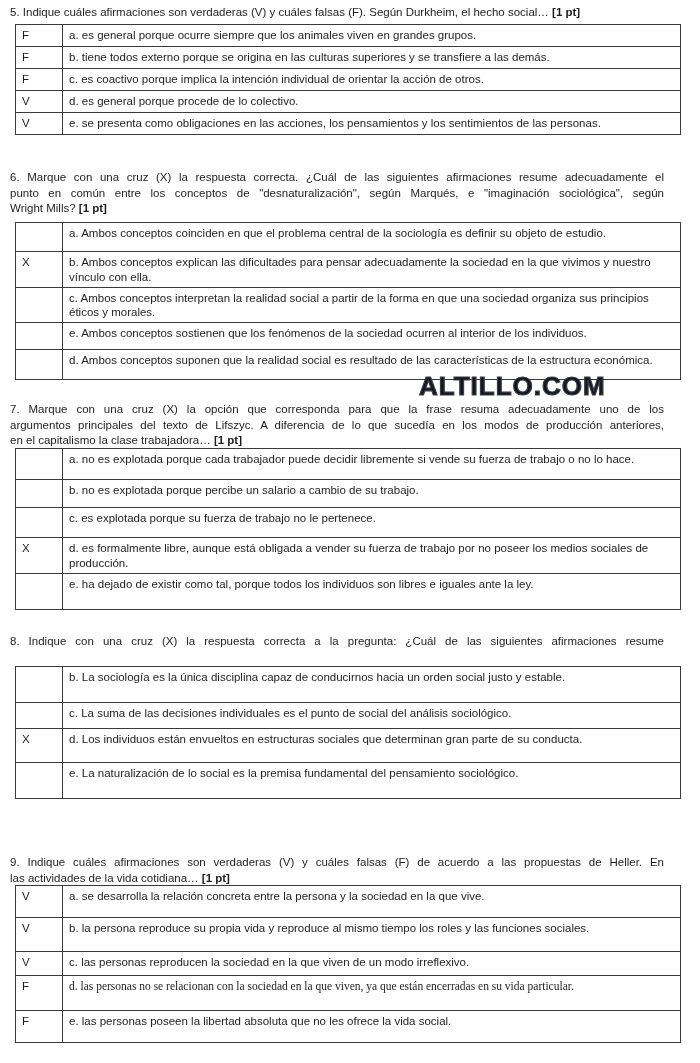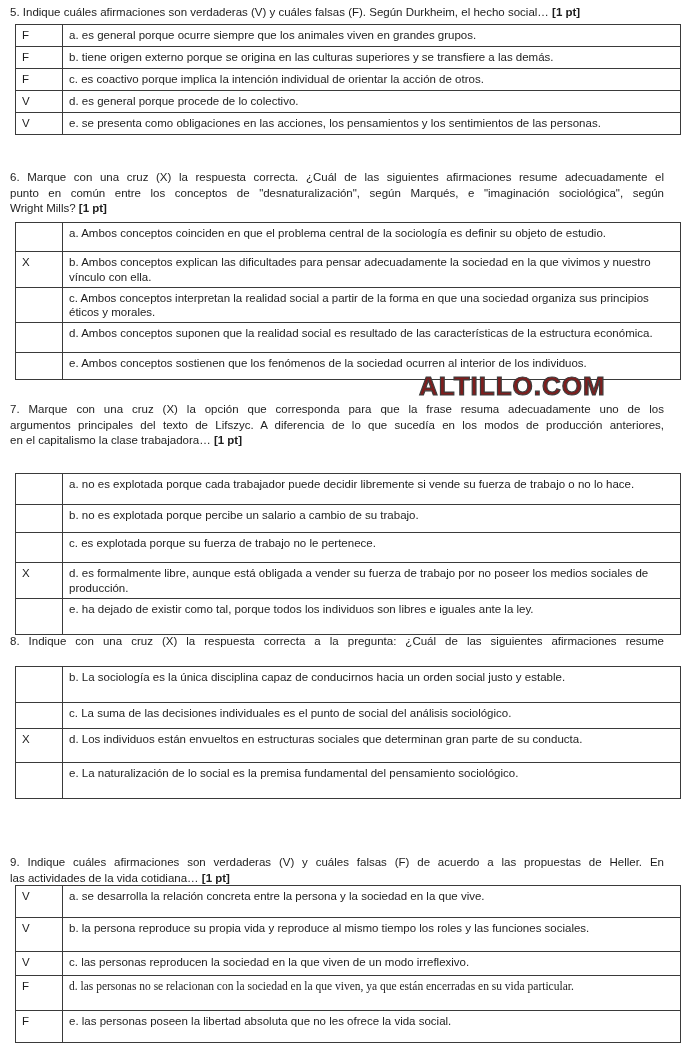--- a/index.html
+++ b/index.html
@@ -26,41 +26,41 @@
     border:1px solid #3a3a3a; vertical-align:top;
     font-size:11.5px; line-height:14.8px;
     padding:3px 6px 2px 6px; color:#1d1d1d;
     overflow:hidden;
   }
   td.mark { width:34px; }
   td.cell-justify { text-align:justify;font-family:Liberation Serif, serif; }
   .watermark {
     position:absolute; left:419px; top:371px;
     font-size:26px; font-weight:bold; letter-spacing:1px;
-    color:#7f1d1d; -webkit-text-stroke:1.2px #3c3c3c;
+    color:#0f172a; -webkit-text-stroke:1.2px #3c3c3c;
     white-space:nowrap;
   }
 </style>
 </head>
 <body>
 
 <div class="page">
 
   <div class="qheader" style="top:5px">
     <span class="hline"><span>5. Indique cuáles afirmaciones son verdaderas (V) y cuáles falsas (F). Según Durkheim, el hecho social…</span> <b class="pts">[1 pt]</b></span>
   </div>
   <table class="qtable" style="top:24px">
     <tbody>
         <tr style="height:22px">
       <td class="mark">F</td>
       <td>a. es general porque ocurre siempre que los animales viven en grandes grupos.</td>
     </tr>
     <tr style="height:22px">
       <td class="mark">F</td>
-      <td>b. tiene origen externo porque se origina en las culturas superiores y se transfiere a las demás.</td>
+      <td>b. tiene todos externo porque se origina en las culturas superiores y se transfiere a las demás.</td>
     </tr>
     <tr style="height:22px">
       <td class="mark">F</td>
       <td>c. es coactivo porque implica la intención individual de orientar la acción de otros.</td>
     </tr>
     <tr style="height:22px">
       <td class="mark">V</td>
       <td>d. es general porque procede de lo colectivo.</td>
     </tr>
     <tr style="height:22px">
@@ -82,39 +82,39 @@
       <td>a. Ambos conceptos coinciden en que el problema central de la sociología es definir su objeto de estudio.</td>
     </tr>
     <tr style="height:30px">
       <td class="mark">X</td>
       <td>b. Ambos conceptos explican las dificultades para pensar adecuadamente la sociedad en la que vivimos y nuestro vínculo con ella.</td>
     </tr>
     <tr style="height:30px">
       <td class="mark"></td>
       <td>c. Ambos conceptos interpretan la realidad social a partir de la forma en que una sociedad organiza sus principios éticos y morales.</td>
     </tr>
+    <tr style="height:27px">
+      <td class="mark"></td>
+      <td>e. Ambos conceptos sostienen que los fenómenos de la sociedad ocurren al interior de los individuos.</td>
+    </tr>
     <tr style="height:30px">
       <td class="mark"></td>
       <td>d. Ambos conceptos suponen que la realidad social es resultado de las características de la estructura económica.</td>
-    </tr>
-    <tr style="height:27px">
-      <td class="mark"></td>
-      <td>e. Ambos conceptos sostienen que los fenómenos de la sociedad ocurren al interior de los individuos.</td>
     </tr>
   </tbody>
     </table>
 
   <div class="watermark">ALTILLO.COM</div>
 
   <div class="qheader" style="top:402px">
     <span class="hline stretch">7. Marque con una cruz (X) la opción que corresponda para que la frase resuma adecuadamente uno de los</span>
     <span class="hline stretch">argumentos principales del texto de Lifszyc. A diferencia de lo que sucedía en los modos de producción anteriores,</span>
     <span class="hline"><span>en el capitalismo la clase trabajadora…</span> <b class="pts">[1 pt]</b></span>
   </div>
-  <table class="qtable" style="top:473px">
+  <table class="qtable" style="top:448px">
     <tbody>
         <tr style="height:31px">
       <td class="mark"></td>
       <td>a. no es explotada porque cada trabajador puede decidir libremente si vende su fuerza de trabajo o no lo hace.</td>
     </tr>
     <tr style="height:28px">
       <td class="mark"></td>
       <td>b. no es explotada porque percibe un salario a cambio de su trabajo.</td>
     </tr>
     <tr style="height:30px">

